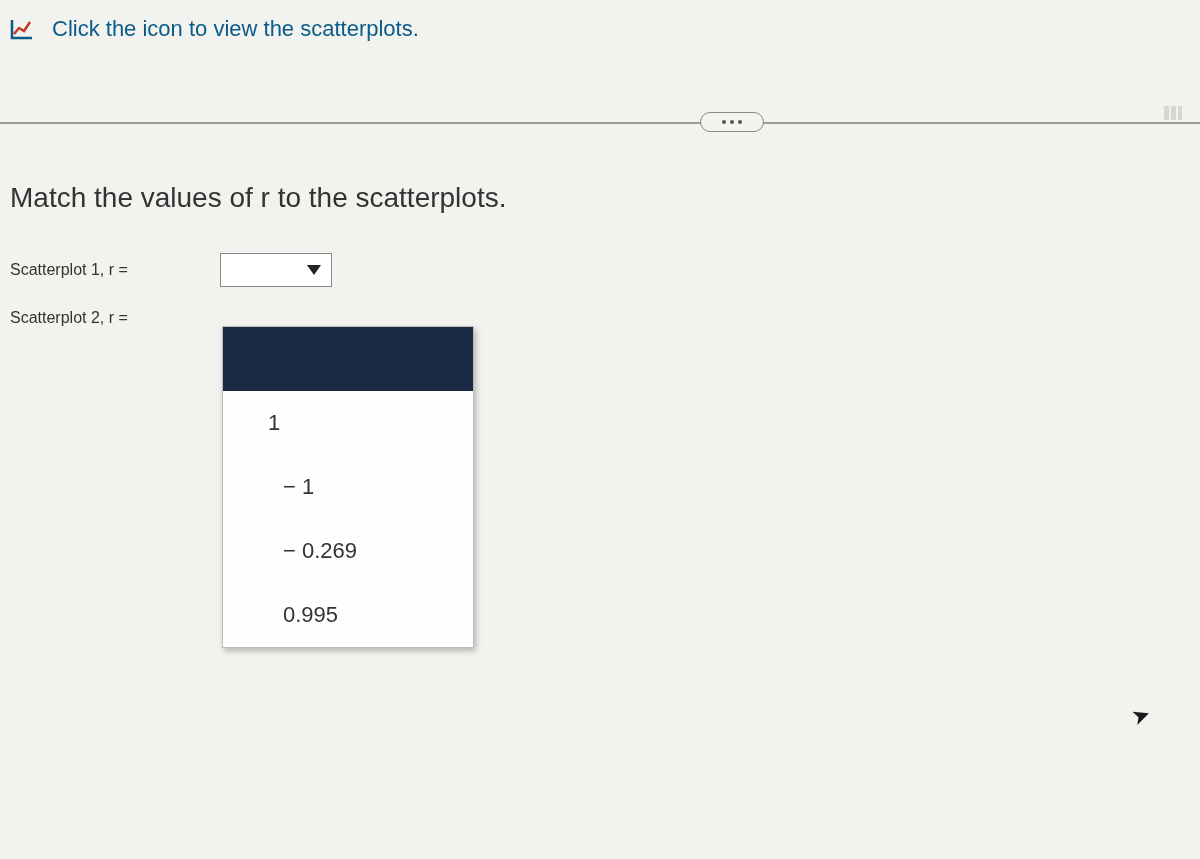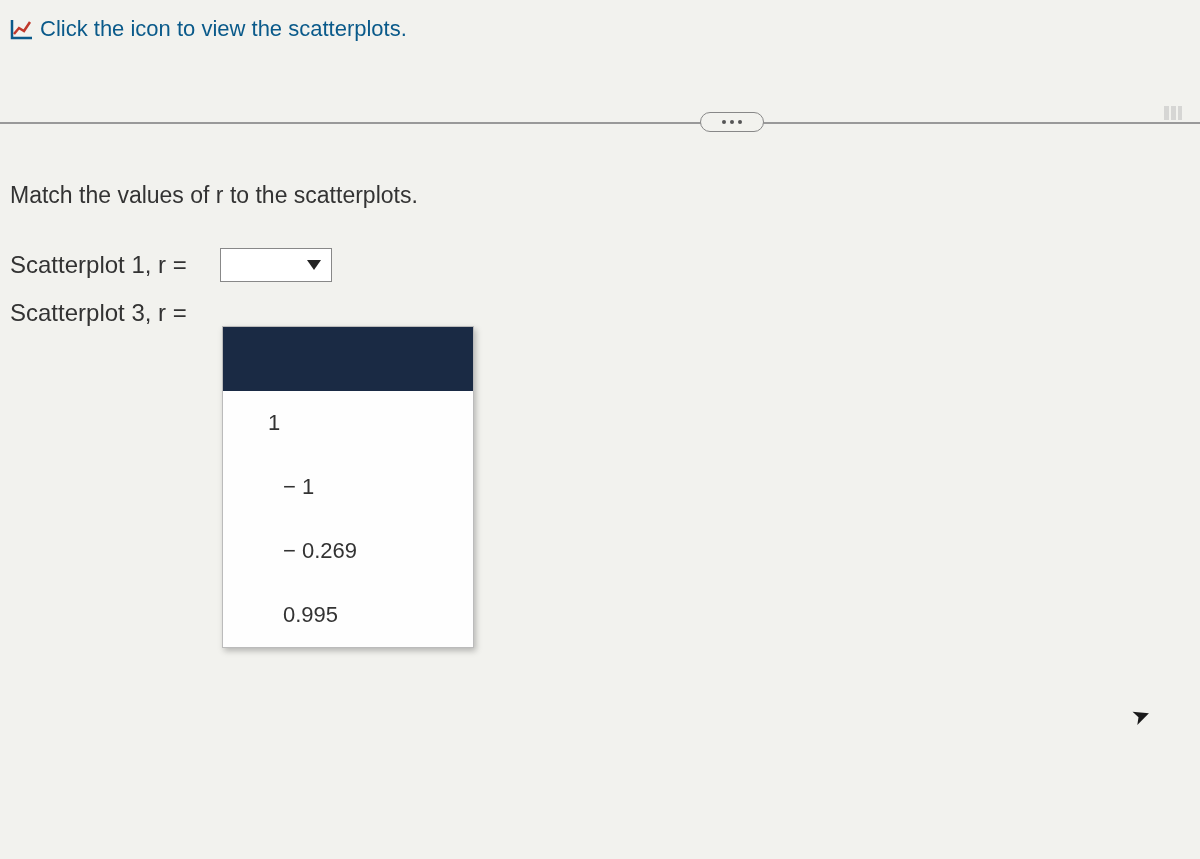--- a/index.html
+++ b/index.html
@@ -20,21 +20,21 @@
       padding: 8px 10px 0 10px;
     }
     .question-text {
       font-size: 23px;
       color: #333;
       line-height: 1.4;
     }
     .link-row {
       display: flex;
       align-items: center;
-      gap: 6px;
+      gap: 18px;
       margin-top: 8px;
     }
     .chart-icon {
       width: 24px;
       height: 22px;
       display: inline-block;
     }
     .link-text {
       font-size: 22px;
       color: #0a5a8a;
@@ -77,32 +77,32 @@
       right: 18px;
       top: -6px;
       width: 18px;
       height: 14px;
       background: linear-gradient(#bbb, #bbb) left/5px 14px no-repeat,
                   linear-gradient(#bbb, #bbb) 7px 0/5px 14px no-repeat,
                   linear-gradient(#bbb, #bbb) 14px 0/5px 14px no-repeat;
       opacity: 0.5;
     }
     .instruction {
-      font-size: 23px;
+      font-size: 28px;
       color: #333;
       margin: 50px 0 0 10px;
     }
     .answers {
       margin: 32px 0 0 10px;
     }
     .answer-row {
       display: flex;
       align-items: center;
       height: 48px;
-      font-size: 24px;
+      font-size: 16px;
       color: #333;
     }
     .answer-label {
       width: 210px;
     }
     .select-box {
       width: 112px;
       height: 34px;
       border: 1px solid #888;
       background: #fff;
@@ -181,21 +181,21 @@
 <div class="instruction">Match the values of r to the scatterplots.</div>
 
 <div class="answers">
   <div class="answer-row">
     <span class="answer-label">Scatterplot 1, r =</span>
     <div class="select-box">
       <div class="select-arrow"></div>
     </div>
   </div>
   <div class="answer-row">
-    <span class="answer-label">Scatterplot 3, r =</span>
+    <span class="answer-label">Scatterplot 2, r =</span>
   </div>
 </div>
 
 <div class="dropdown">
   <div class="dropdown-option selected"></div>
   <div class="dropdown-option first">1</div>
   <div class="dropdown-option">− 1</div>
   <div class="dropdown-option">− 0.269</div>
   <div class="dropdown-option">0.995</div>
 </div>

